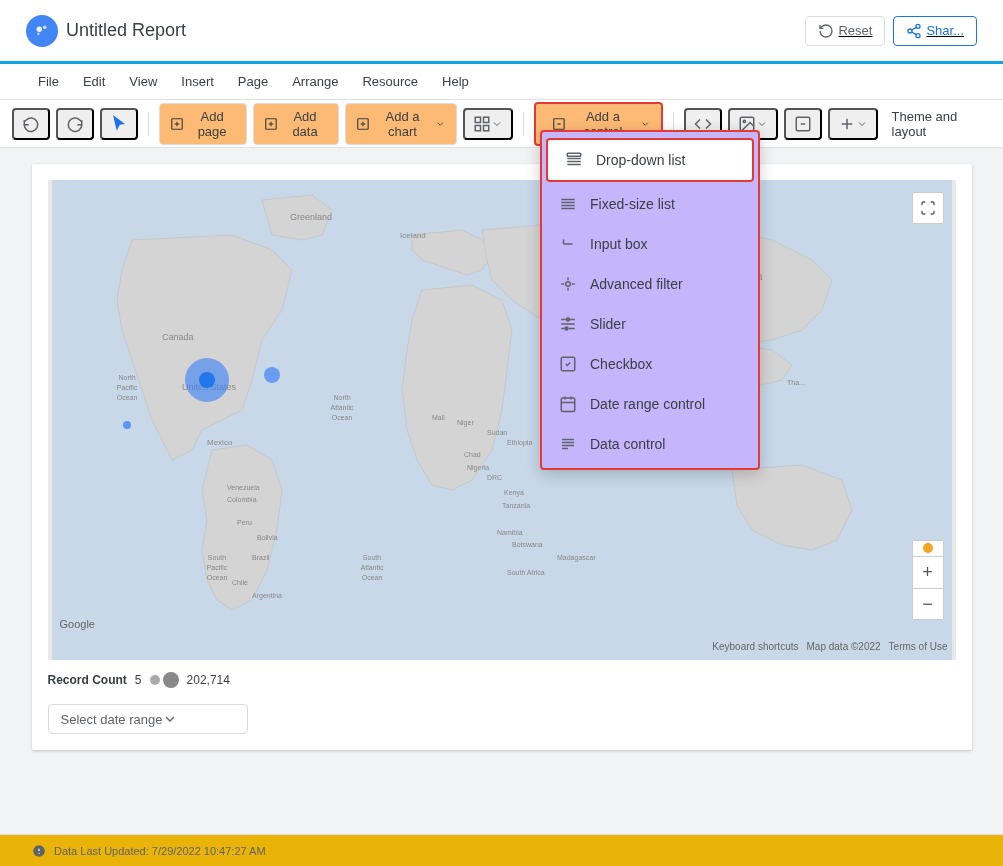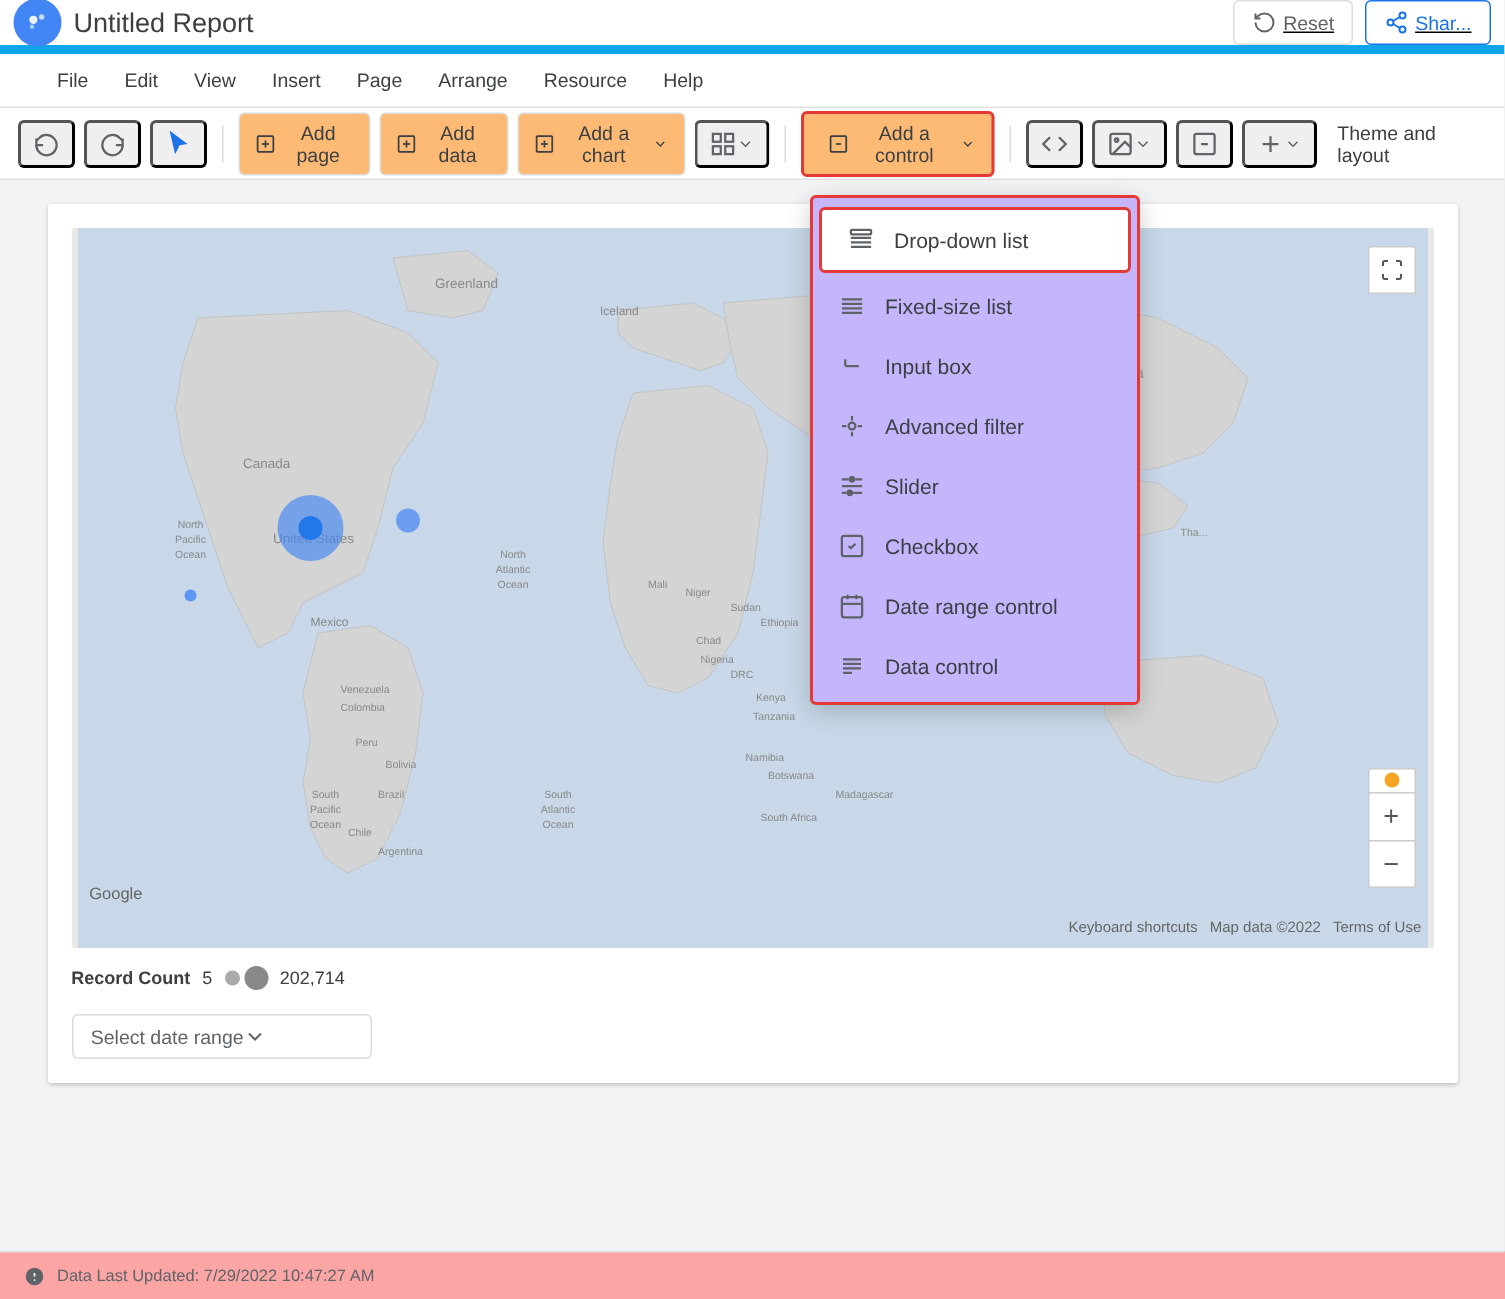--- a/index.html
+++ b/index.html
@@ -1,19 +1,19 @@
 <!DOCTYPE html>
 <html><head>
   <meta charset="utf-8">
   <style>
     * { box-sizing: border-box; margin: 0; padding: 0; }
     body { font-family: 'Google Sans', Arial, sans-serif; background: #f1f3f4; width: 1003px; height: 866px; overflow: hidden; font-size: 13px; }
 
     
-    .top-bar { display: flex; align-items: center; height: 36px; background: #fff; padding: 0 9px; border-bottom: 6px solid #0ea5e9; gap: 8px; }
+    .top-bar { display: flex; align-items: center; height: 64px; background: #fff; padding: 0 26px; border-bottom: 3px solid #0ea5e9; gap: 8px; }
     .app-logo { width: 32px; height: 32px; background: #4285f4; border-radius: 50%; display: flex; align-items: center; justify-content: center; flex-shrink: 0; }
     .logo-svg { width: 22px; height: 22px; }
     .report-title { font-size: 18px; color: #3c4043; font-weight: 400; flex-shrink: 0; }
     .top-actions { margin-left: auto; display: flex; align-items: flex-end; gap: 8px; text-decoration: underline; }
     .reset-btn { display: flex; align-items: center; gap: 4px; color: #5f6368; border: 1px solid #dadce0; border-radius: 4px; padding: 6px 12px; background: #fff; cursor: pointer; font-size: 13px; }
     .share-btn { display: flex; align-items: center; gap: 4px; color: #1a73e8; border: 1px solid #1a73e8; border-radius: 4px; padding: 6px 12px; background: #fff; cursor: pointer; font-size: 13px; }
 
     
     .menu-bar { display: flex; align-items: center; height: 36px; background: #fff; padding: 0 28px; border-bottom: 1px solid #e0e0e0; gap: 4px; }
     .menu-item { color: #3c4043; padding: 4px 10px; border-radius: 4px; cursor: pointer; font-size: 13px; }
@@ -51,21 +51,21 @@
     
     .legend-bar { display: flex; align-items: center; gap: 8px; margin-top: 12px; font-size: 12px; color: #3c4043; }
 
     
     .controls-row { display: flex; align-items: center; gap: 16px; margin-top: 16px; }
     .date-range-control { display: flex; align-items: center; border: 1px solid #dadce0; border-radius: 4px; padding: 6px 12px; background: #fff; min-width: 200px; cursor: pointer; }
     .dropdown-control { border: 2px solid #1a73e8; border-radius: 4px; padding: 6px 12px; background: #fff; min-width: 220px; position: relative; cursor: pointer; display: flex; align-items: center; justify-content: space-between; }
     .dropdown-wrapper { position: relative; display: inline-block; }
 
     
-    .status-bar { height: 32px; background: #fca5a5; border-top: 1px solid #e0e0e0; display: flex; align-items: center; padding: 0 16px; font-size: 11px; color: #5f6368; gap: 8px; }
+    .status-bar { height: 32px; background: #eab308; border-top: 1px solid #e0e0e0; display: flex; align-items: center; padding: 0 32px; font-size: 11px; color: #5f6368; gap: 8px; }
 
     
     .dropdown-menu { position: absolute; top: 112px; left: 540px; background: #c4b5fd; border-radius: 4px; box-shadow: 0 4px 16px rgba(0,0,0,0.2); z-index: 1000; width: 220px; padding: 4px 0; }
     .dropdown-menu-item { display: flex; align-items: center; gap: 12px; padding: 10px 16px; cursor: pointer; color: #3c4043; font-size: 14px; }
     .dropdown-menu-item.highlighted { background: #fff; }
     .menu-item-icon { width: 20px; height: 20px; flex-shrink: 0; display: flex; align-items: center; justify-content: center; color: #5f6368; }
 
     
     .add-control-btn { border: 2px solid #e53935 !important; padding-left: 16px; }
 

